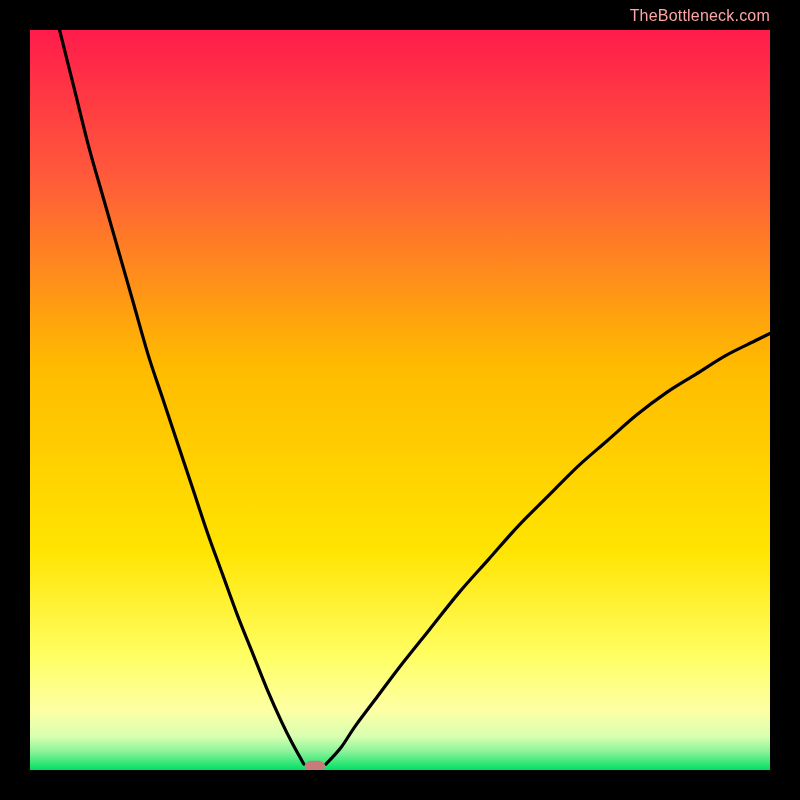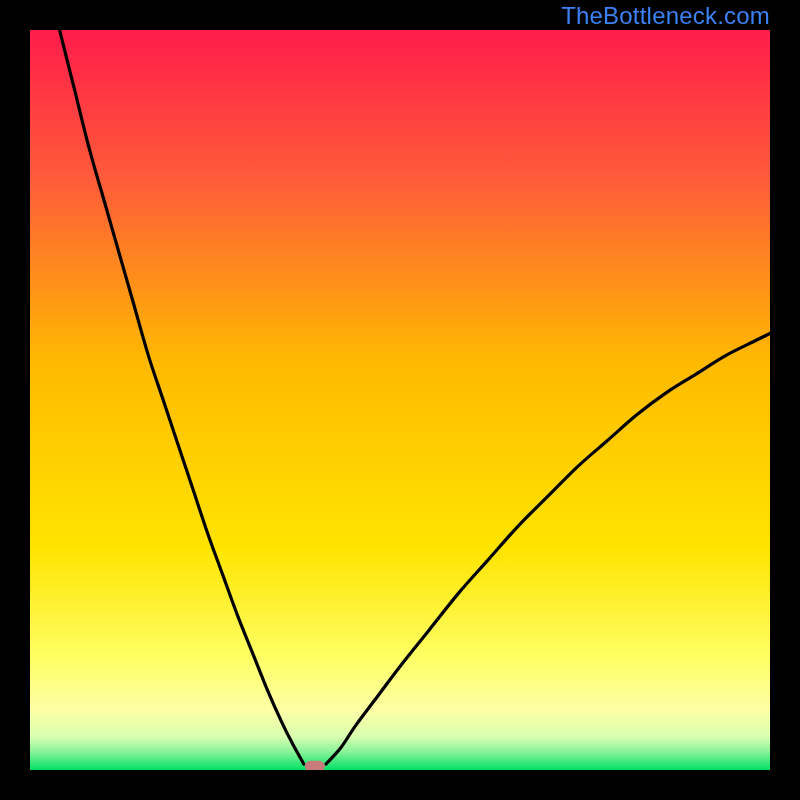--- a/index.html
+++ b/index.html
@@ -23,22 +23,22 @@
     left: 30px;
     top: 30px;
     width: 740px;
     height: 740px;
     overflow: hidden;
   }
   .watermark {
     position: absolute;
     top: 2px;
     right: 30px;
-    color: #3b82f6;
-    font-size: 24px;
+    color: #fca5a5;
+    font-size: 16px;
     line-height: 28px;
     text-align: left;
     letter-spacing: 0.2px;
   }
   svg { display: block; }
 </style>
 </head>
 <body>
 
 <div class="frame">

